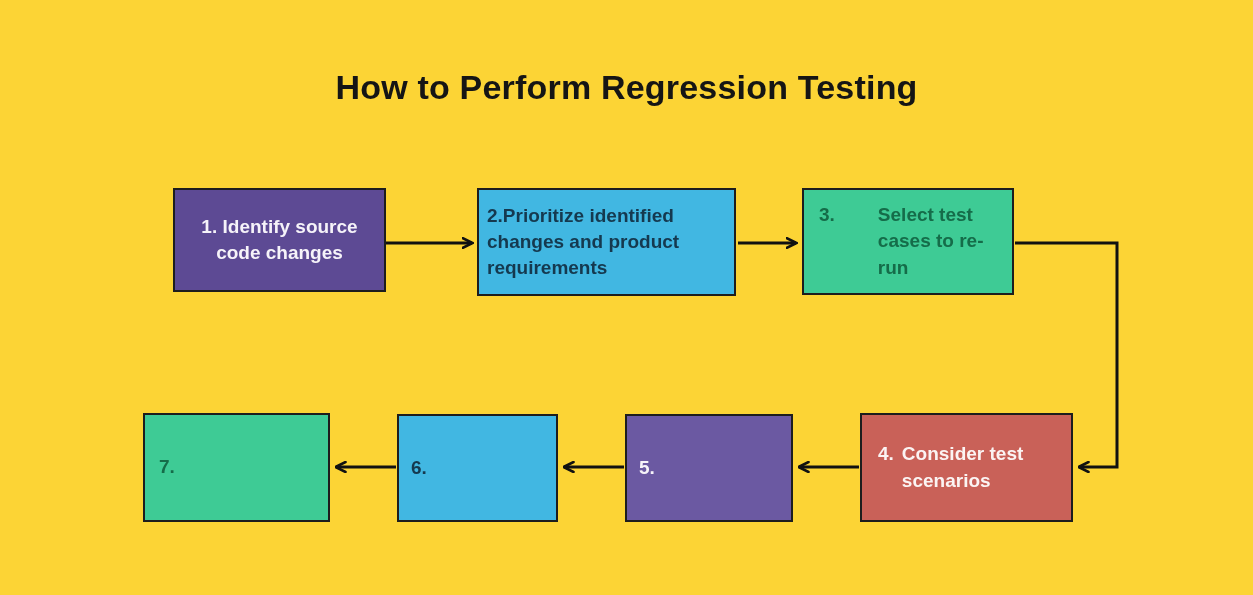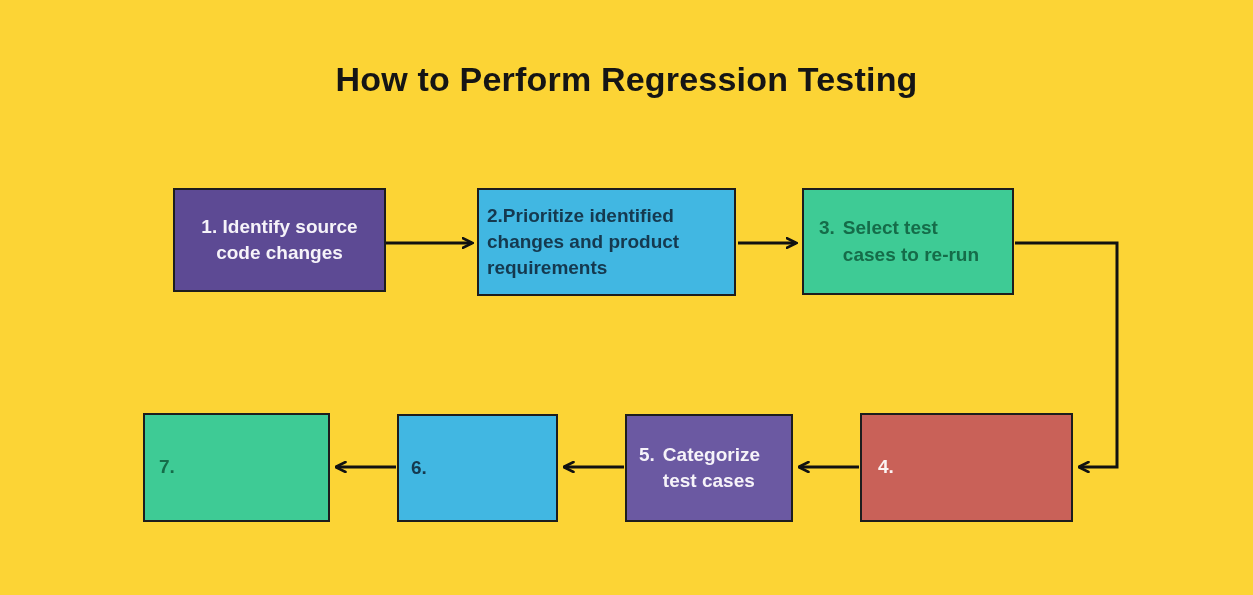--- a/index.html
+++ b/index.html
@@ -5,21 +5,21 @@
   html,body{margin:0;padding:0;background:#fff;}
   .canvas{
     position:relative;
     width:1253px;height:595px;
     background:#FCD435;
     font-family:"Liberation Sans",sans-serif;
     overflow:hidden;
     margin:0 auto;
   }
   .title{
-    position:absolute;left:0;right:0;top:60px;
+    position:absolute;left:0;right:0;top:68px;
     text-align:center;
     font-size:34px;font-weight:bold;
     letter-spacing:.2px;
     color:#151515;
   }
   .arrows{
     position:absolute;left:0;top:0;
     pointer-events:none;
   }
   .box{
@@ -40,21 +40,21 @@
   .b2 .label{text-align:left;}
   .b3{left:802px;top:188px;width:212px;height:107px;padding:0 15px;}
   
   .b4{left:860px;top:413px;width:213px;height:109px;padding:0 16px;}
   .b5{left:625px;top:414px;width:168px;height:108px;padding:0 12px;}
   .b6{left:397px;top:414px;width:161px;height:108px;padding:0 12px;}
   .b7{left:143px;top:413px;width:187px;height:109px;padding:0 14px;}
 
   
   .hang .label{display:flex;gap:8px;text-align:left;}
-  .b3 .txt{max-width:138px;}
+  .b3 .txt{max-width:138px;margin-left:35px;}
 </style>
 </head>
 <body>
 
 <div class="canvas" style="background: rgb(252, 212, 53);">
 
   <div class="title" style="color: rgb(21, 21, 21);">How to Perform Regression Testing</div>
 
   <svg class="arrows" width="1253" height="595" viewBox="0 0 1253 595">
     <defs>
@@ -81,27 +81,27 @@
   <div class="box b3 hang" style="background: rgb(62, 203, 149); color: rgb(21, 108, 73);">
     <p class="label">
         <span class="num">3.</span>
         <span class="txt">Select test cases to re-run</span>
       </p>
   </div>
 
   <div class="box b4 hang" style="background: rgb(201, 97, 88); color: rgb(251, 244, 243);">
     <p class="label">
         <span class="num">4.</span>
+        <span class="txt">Consider test scenarios</span>
       </p>
   </div>
 
   <div class="box b5 hang" style="background: rgb(107, 89, 162); color: rgb(246, 243, 249);">
     <p class="label">
         <span class="num">5.</span>
-        <span class="txt">Categorize test cases</span>
       </p>
   </div>
 
   <div class="box b6 hang" style="background: rgb(65, 183, 226); color: rgb(21, 57, 79);">
     <p class="label">
         <span class="num">6.</span>
       </p>
   </div>
 
   <div class="box b7 hang" style="background: rgb(62, 203, 149); color: rgb(21, 108, 73);">

